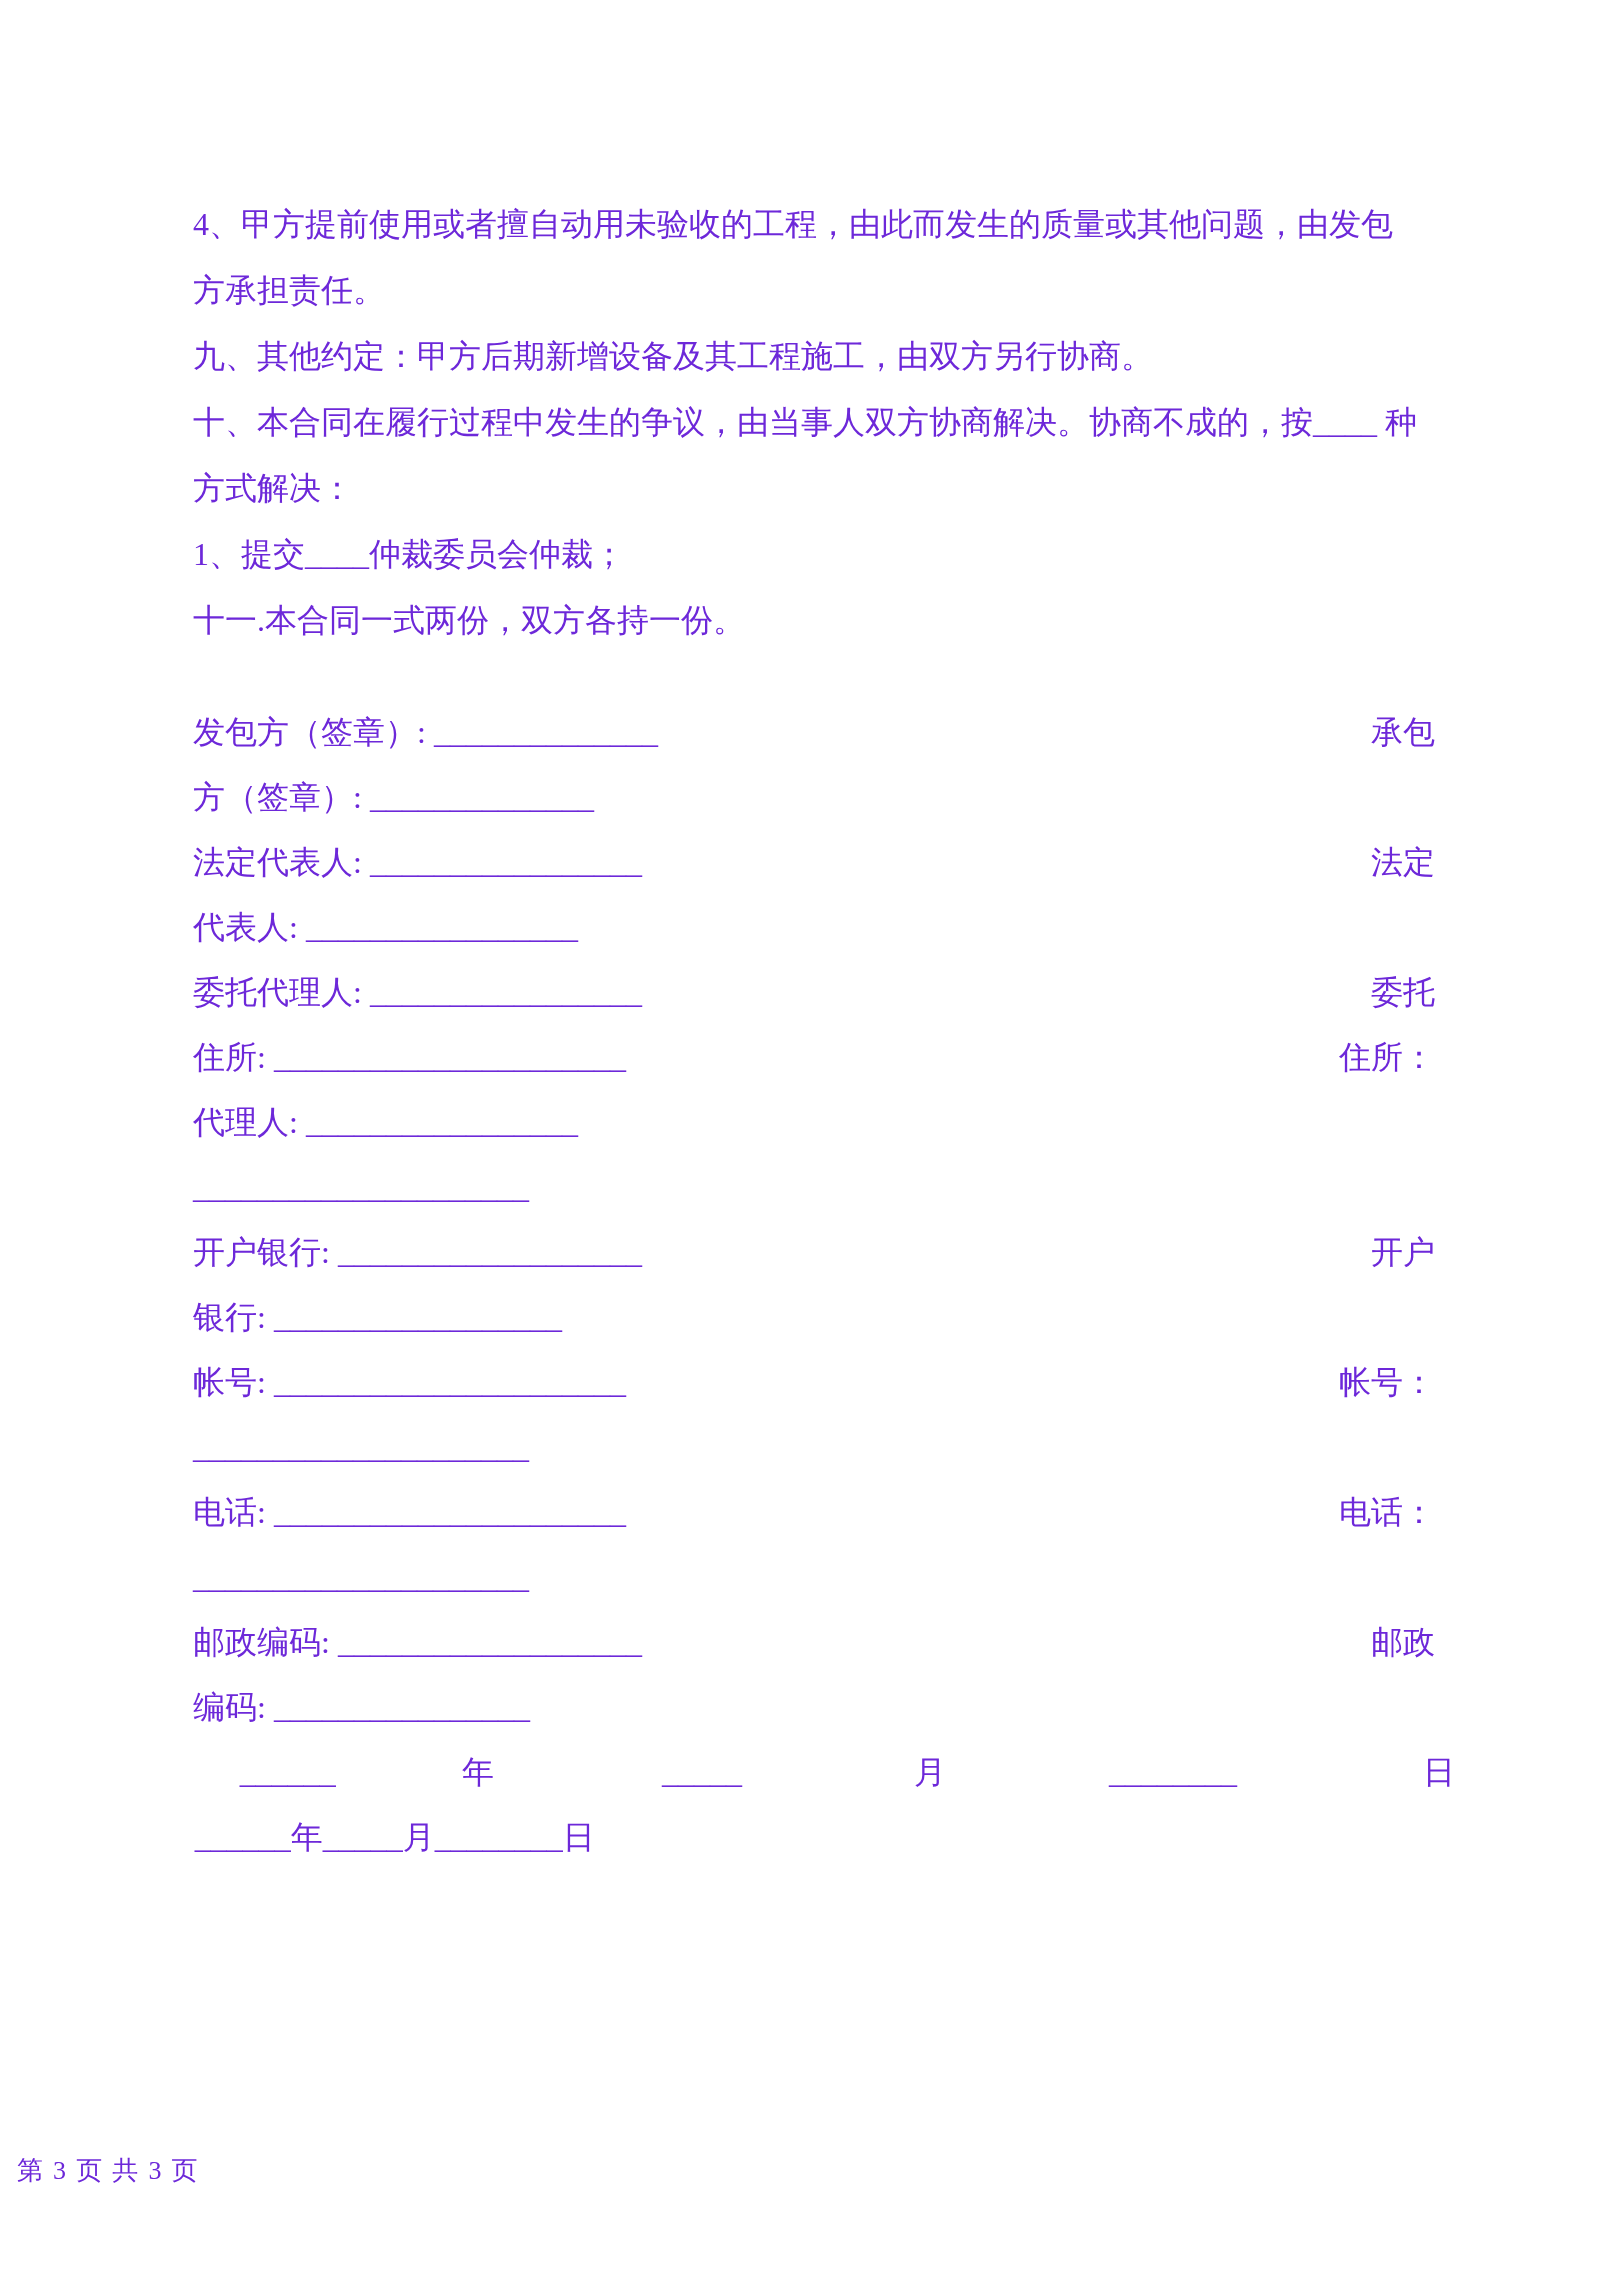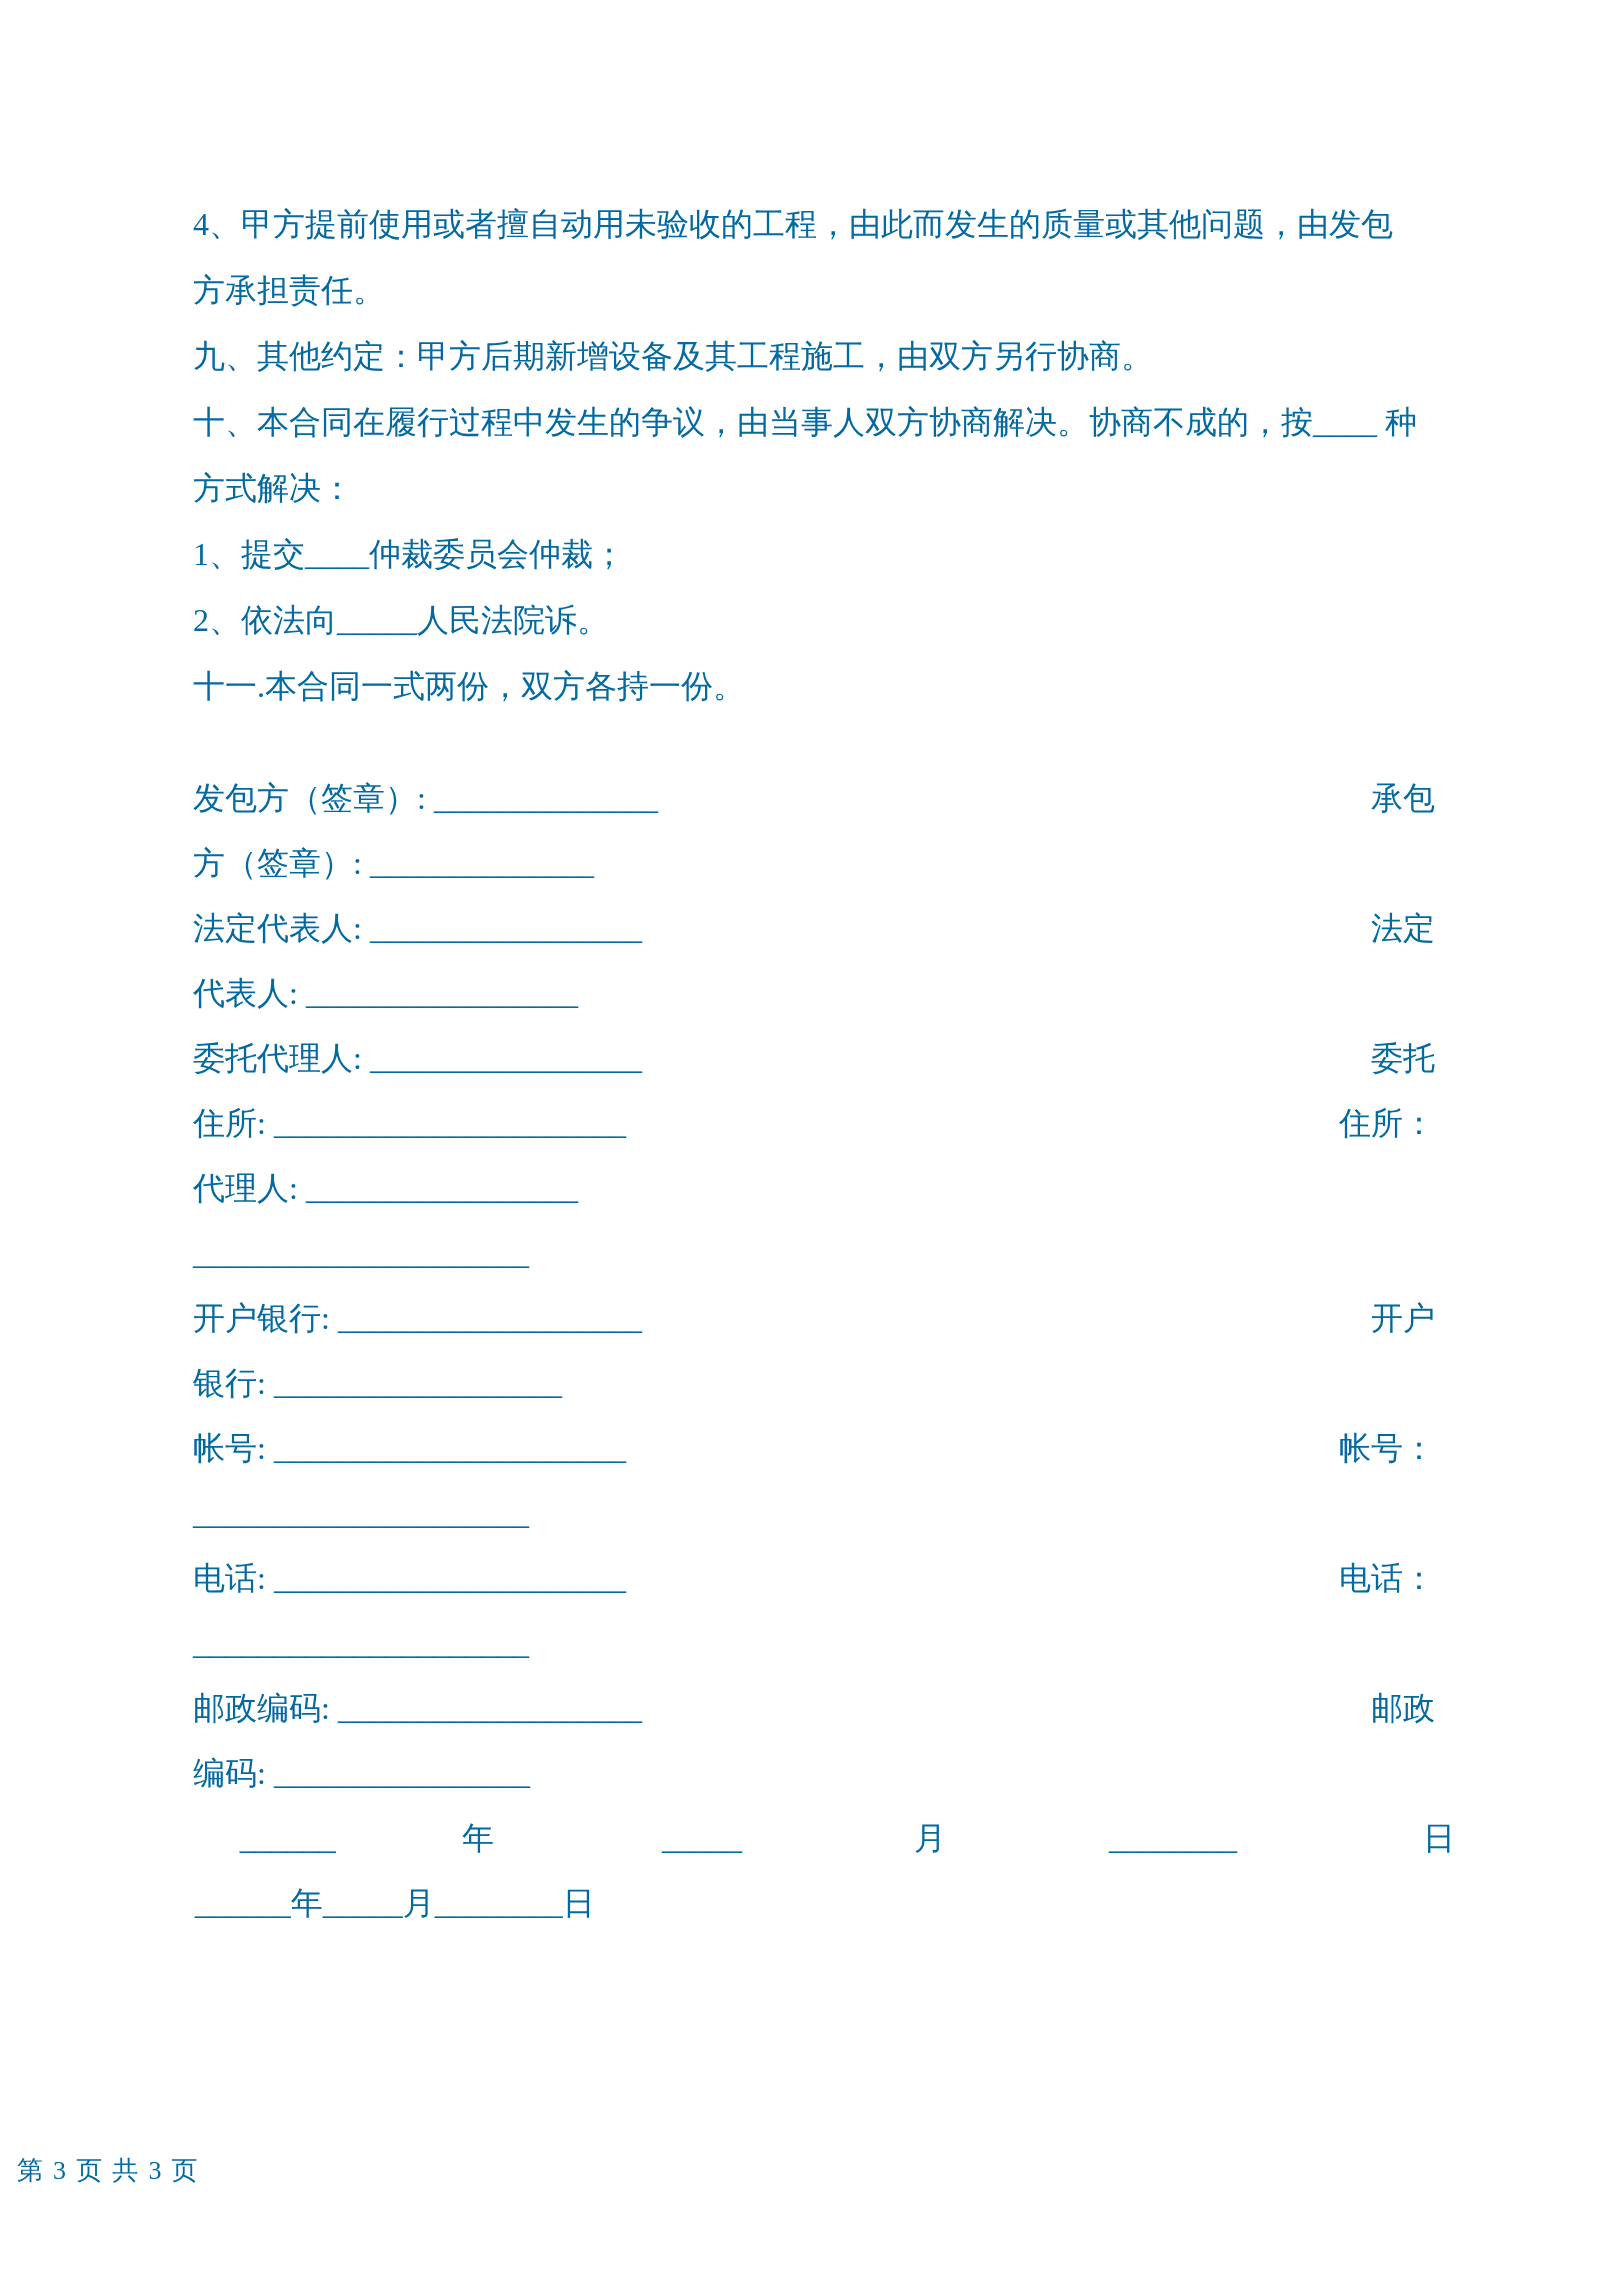--- a/index.html
+++ b/index.html
@@ -5,21 +5,21 @@
   html, body {
     margin: 0;
     padding: 0;
     background: #ffffff;
   }
   .page {
     position: relative;
     width: 1623px;
     height: 2294px;
     background: #ffffff;
-    color: #0369a1;
+    color: #6d28d9;
     font-family: "Liberation Serif", "DejaVu Serif", serif;
     overflow: hidden;
   }
   .content {
     position: absolute;
     left: 193px;
     top: 191px;
     width: 1242px;
   }
   .body-line {
@@ -75,21 +75,20 @@
 
 <div class="page">
   <div class="content">
 
     <div class="body-line">4、甲方提前使用或者擅自动用未验收的工程，由此而发生的质量或其他问题，由发包</div>
     <div class="body-line">方承担责任。</div>
     <div class="body-line">九、其他约定：甲方后期新增设备及其工程施工，由双方另行协商。</div>
     <div class="body-line">十、本合同在履行过程中发生的争议，由当事人双方协商解决。协商不成的，按____ 种</div>
     <div class="body-line">方式解决：</div>
     <div class="body-line">1、提交____仲裁委员会仲裁；</div>
-    <div class="body-line">2、依法向_____人民法院诉。</div>
     <div class="body-line">十一.本合同一式两份，双方各持一份。</div>
 
     <div class="section-gap"></div>
 
     <div class="sig-row">
       <span>发包方（签章）: ______________</span>
       <span>承包</span>
     </div>
     <div class="sig-row">
       <span>方（签章）: ______________</span>

